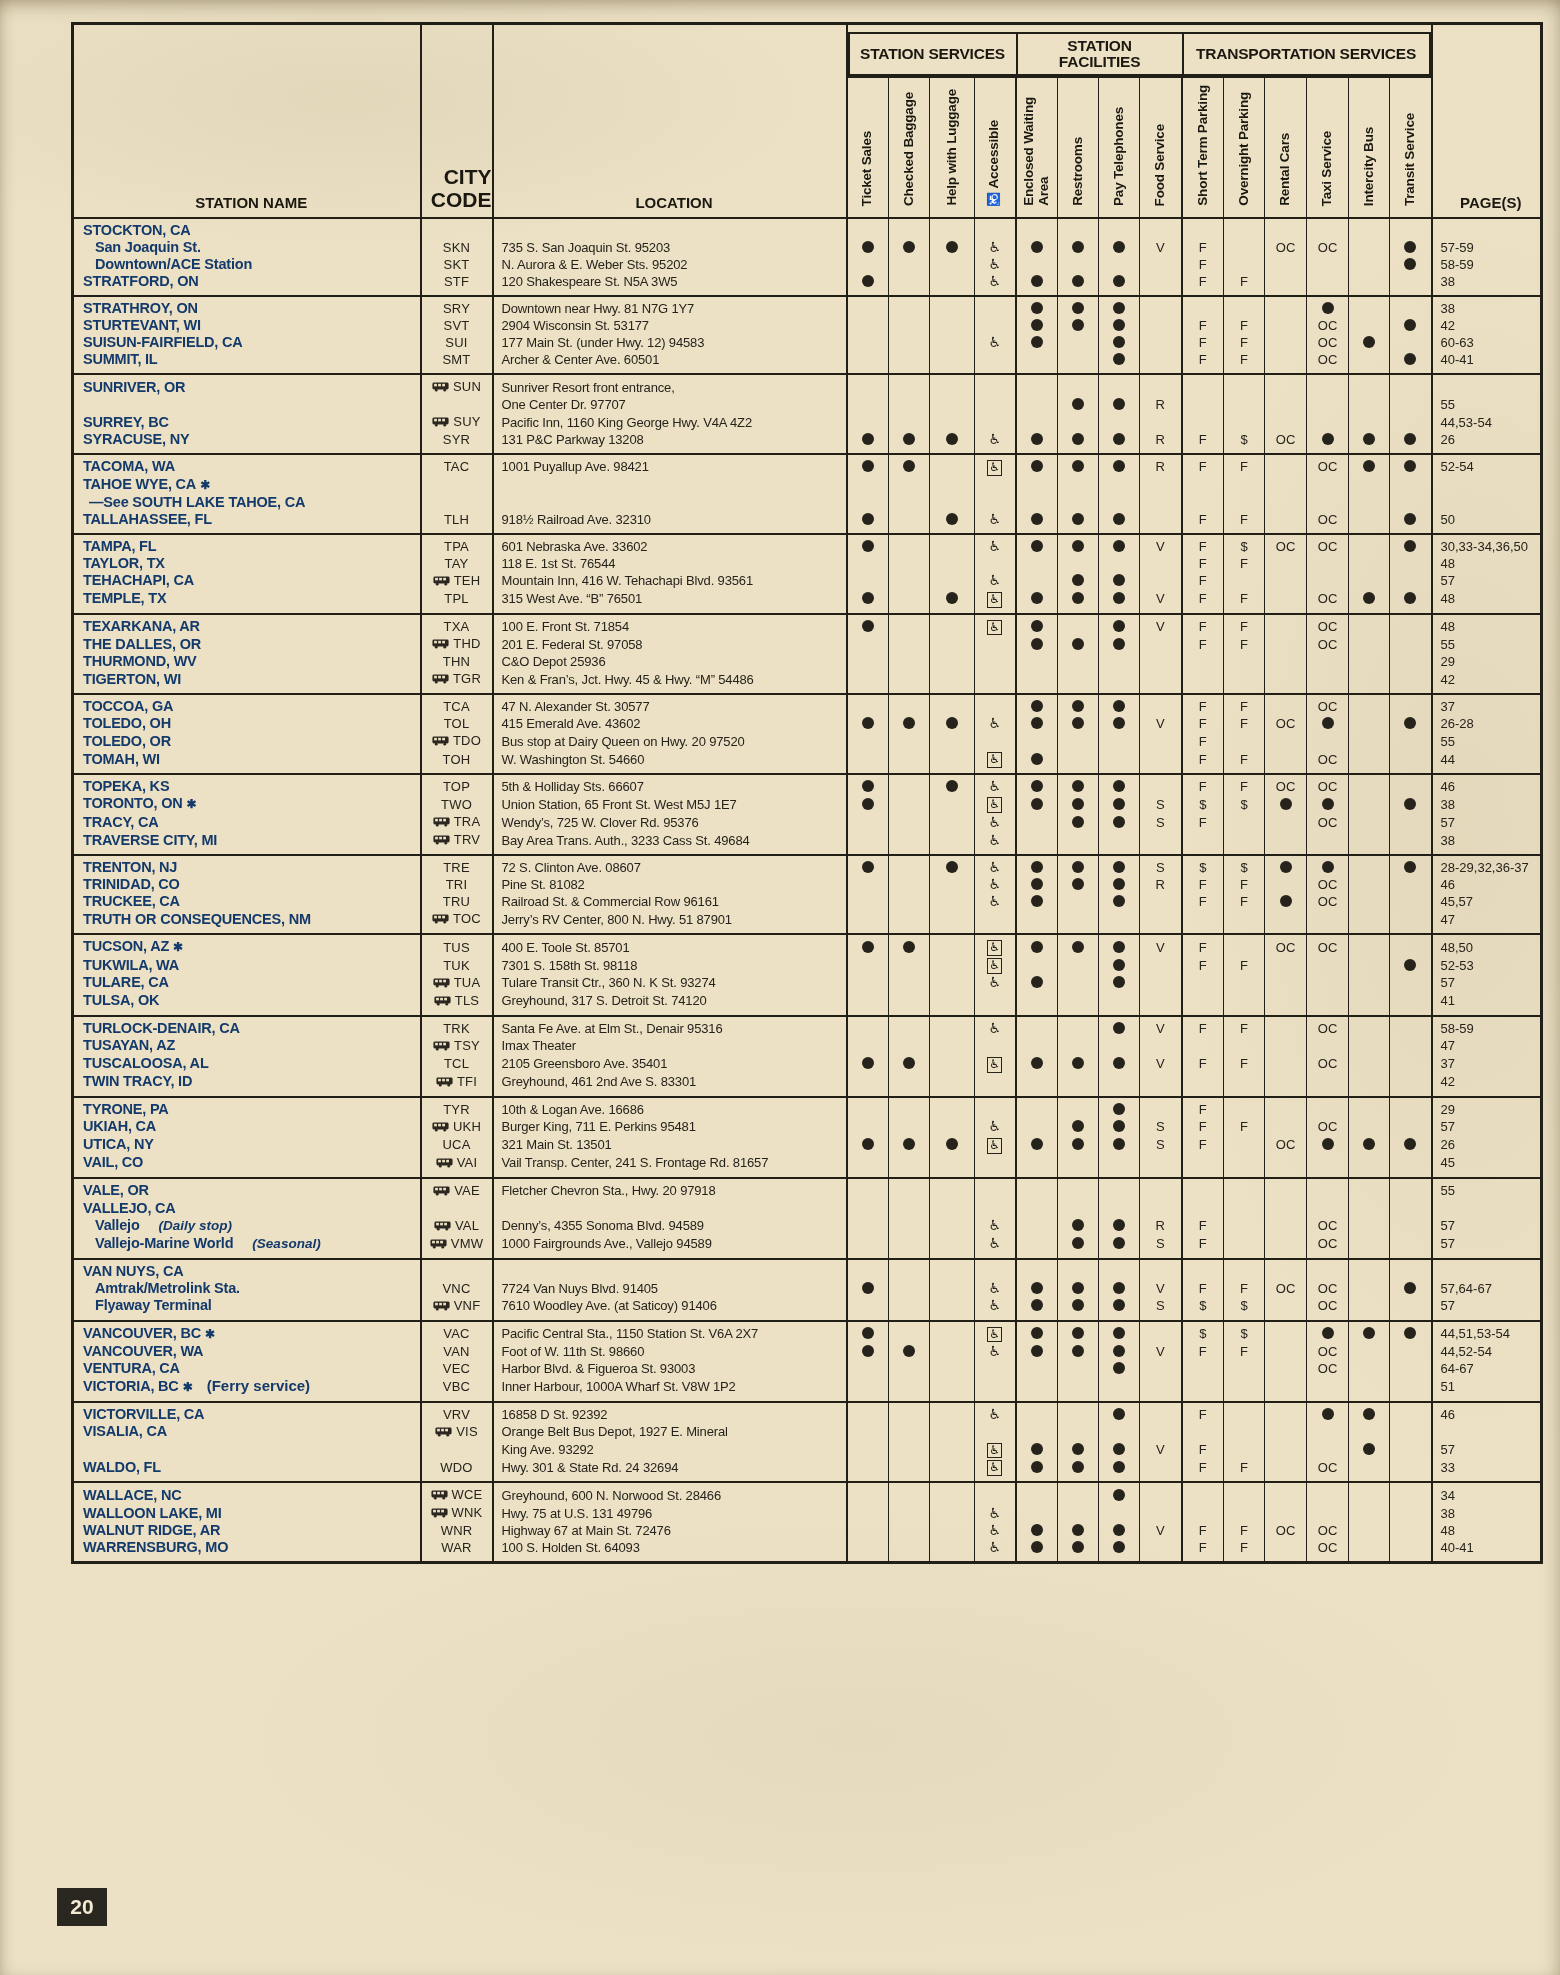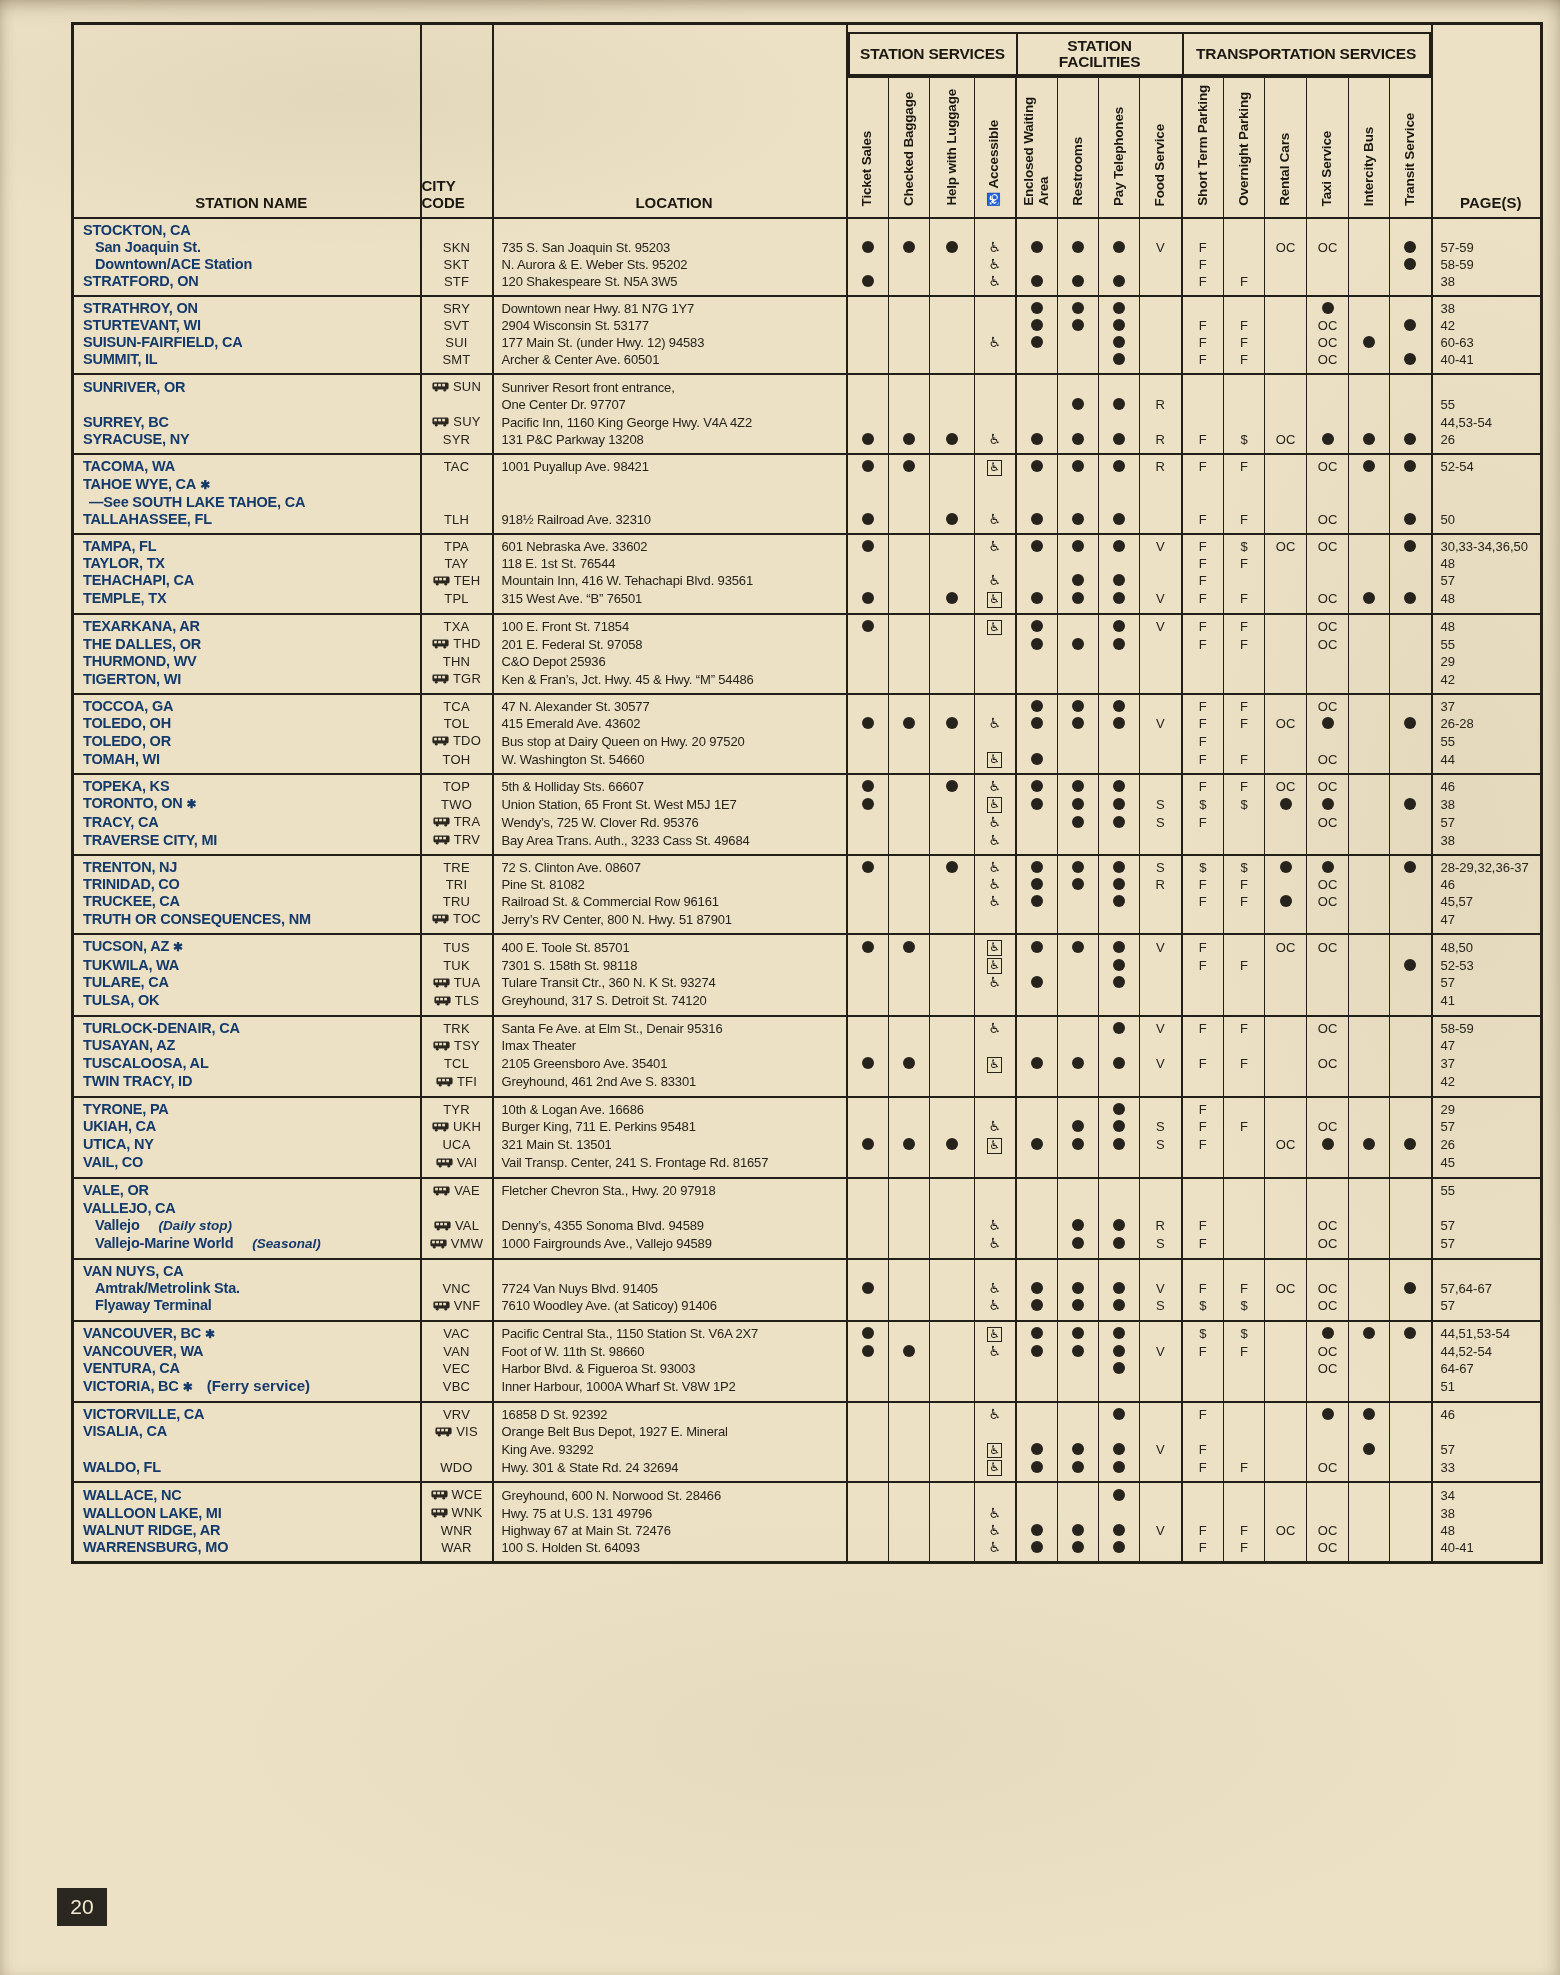--- a/index.html
+++ b/index.html
@@ -21,21 +21,21 @@
     position:absolute;left:71px;top:22px;
     width:1469px;
     border-collapse:collapse;
     border:3px solid #221f18;
     table-layout:fixed;
   }
   th,td{box-sizing:border-box;margin:0;padding:0;}
   
   thead th{border-bottom:2.5px solid #221f18;font-weight:bold;color:#1b1811;}
   th.h-name,th.h-loc,th.h-pg{vertical-align:bottom;text-align:center;padding:0 0 6px 9px;font-size:15px;}
-  th.h-code{vertical-align:bottom;text-align:left;padding-bottom:6px;font-size:15px;white-space:pre-line;line-height:1.1;border-left:2.5px solid #221f18;border-right:2.5px solid #221f18;}
+  th.h-code{vertical-align:bottom;text-align:right;padding-bottom:6px;font-size:21px;white-space:pre-line;line-height:1.1;border-left:2.5px solid #221f18;border-right:2.5px solid #221f18;}
   th.h-loc{border-right:2.5px solid #221f18;}
   th.h-pg{border-left:2.5px solid #221f18;font-size:15px;}
   th.grp{padding:7px 0 0 0;vertical-align:top;}
   th.grp .grpbox{
     border:2.5px solid #221f18;border-right:none;
     height:40px;display:flex;align-items:center;justify-content:center;
     font-size:15.5px;line-height:1.05;text-align:center;white-space:pre-line;letter-spacing:-0.2px;
   }
   th.grp.last .grpbox{border-right:2.5px solid #221f18;}
   th.vcell{height:141px;vertical-align:bottom;padding:0 0 7px 0;border-left:1px solid #221f18;text-align:center;}
@@ -65,21 +65,21 @@
   td.c-svc{border-left:1px solid #221f18;}
   td.c-svc.gbl{border-left:2.5px solid #221f18;}
   td.c-pg{border-left:2.5px solid #221f18;text-align:left;padding-left:8px;white-space:nowrap;}
   .dot{display:inline-block;width:12px;height:12px;border-radius:50%;background:#26231c;vertical-align:-1px;}
   .wc{font-family:"DejaVu Sans", sans-serif;font-size:14px;line-height:1;color:#26231c;}
   .wc.box{border:1.5px solid #26231c;padding:0 1px;font-size:12px;display:inline-block;line-height:1.15;}
   .busic{display:inline-block;margin-right:4px;vertical-align:-1px;}
   
   .pagenum{
     position:absolute;left:57px;top:1888px;width:50px;height:38px;
-    background:#2a2620;color:#f3ead2;font-weight:normal;font-size:21px;
+    background:#2a2620;color:#f3ead2;font-weight:bold;font-size:21px;
     display:flex;align-items:center;justify-content:center;
   }
 </style>
 </head>
 <body>
 
 <div class="page">
   <table class="dir" id="dir-table">
     <colgroup>
       <col style="width:348px">

